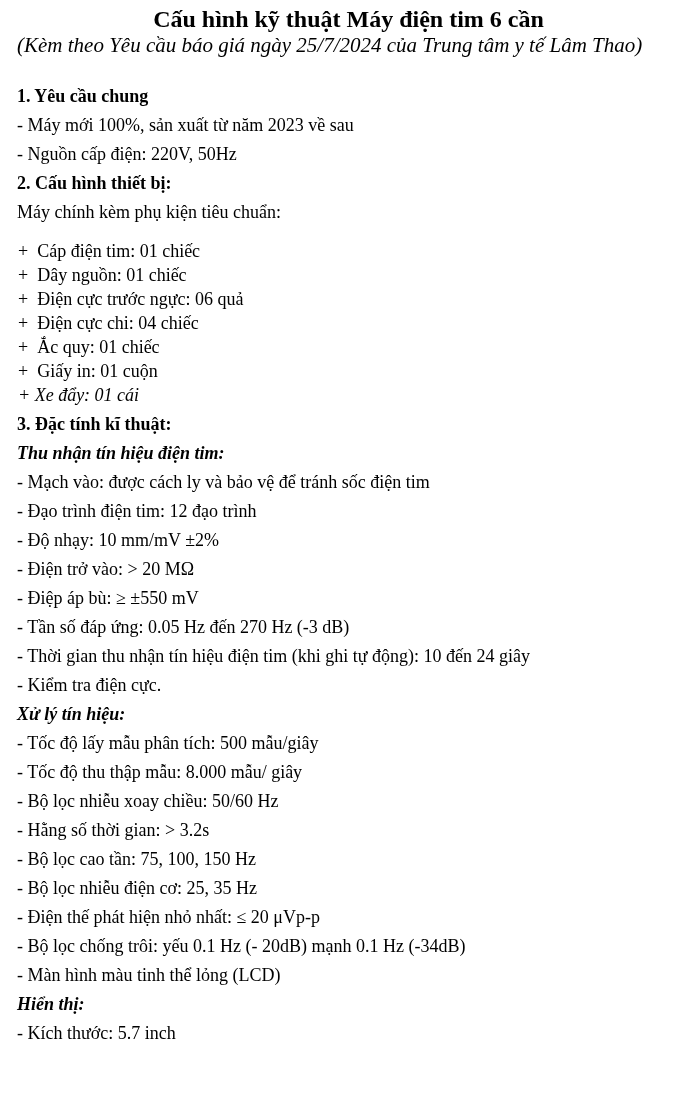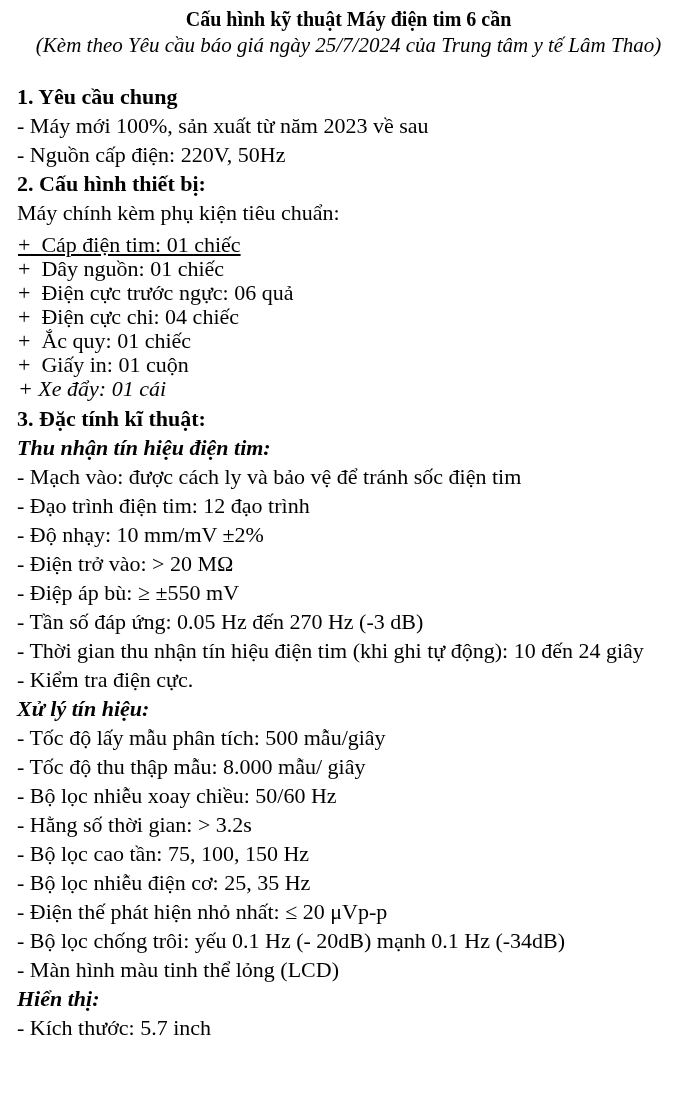--- a/index.html
+++ b/index.html
@@ -13,51 +13,49 @@
     overflow: hidden;
     font-family: "Liberation Serif", "DejaVu Serif", serif;
     color: #000000;
   }
   .doc {
     padding: 6px 20px 0 17px;
   }
   .doc-title {
     text-align: center;
     font-weight: bold;
-    font-size: 20px;
+    font-size: 24px;
     line-height: 26px;
     white-space: pre-wrap;
   }
   .doc-subtitle {
-    text-align: center;
     font-style: italic;
     font-size: 21px;
     line-height: 27px;
     margin-bottom: 23px;
     white-space: pre-wrap;
   }
   .line {
-    font-size: 22px;
+    font-size: 18px;
     line-height: 29px;
     white-space: pre-wrap;
   }
   .line.heading {
     font-weight: bold;
   }
   .line.subheading {
     font-weight: bold;
     font-style: italic;
   }
   .line.plus {
     line-height: 24px;
     padding-left: 1px;
   }
   .line.plus-first {
-    margin-top: 6px;
-    text-decoration: underline;
+    margin-top: 12px;
   }
   .line.plus-last {
     margin-bottom: 3px;
     font-style: italic;
   }
 </style>
 </head>
 <body>
 
 <div class="doc">

